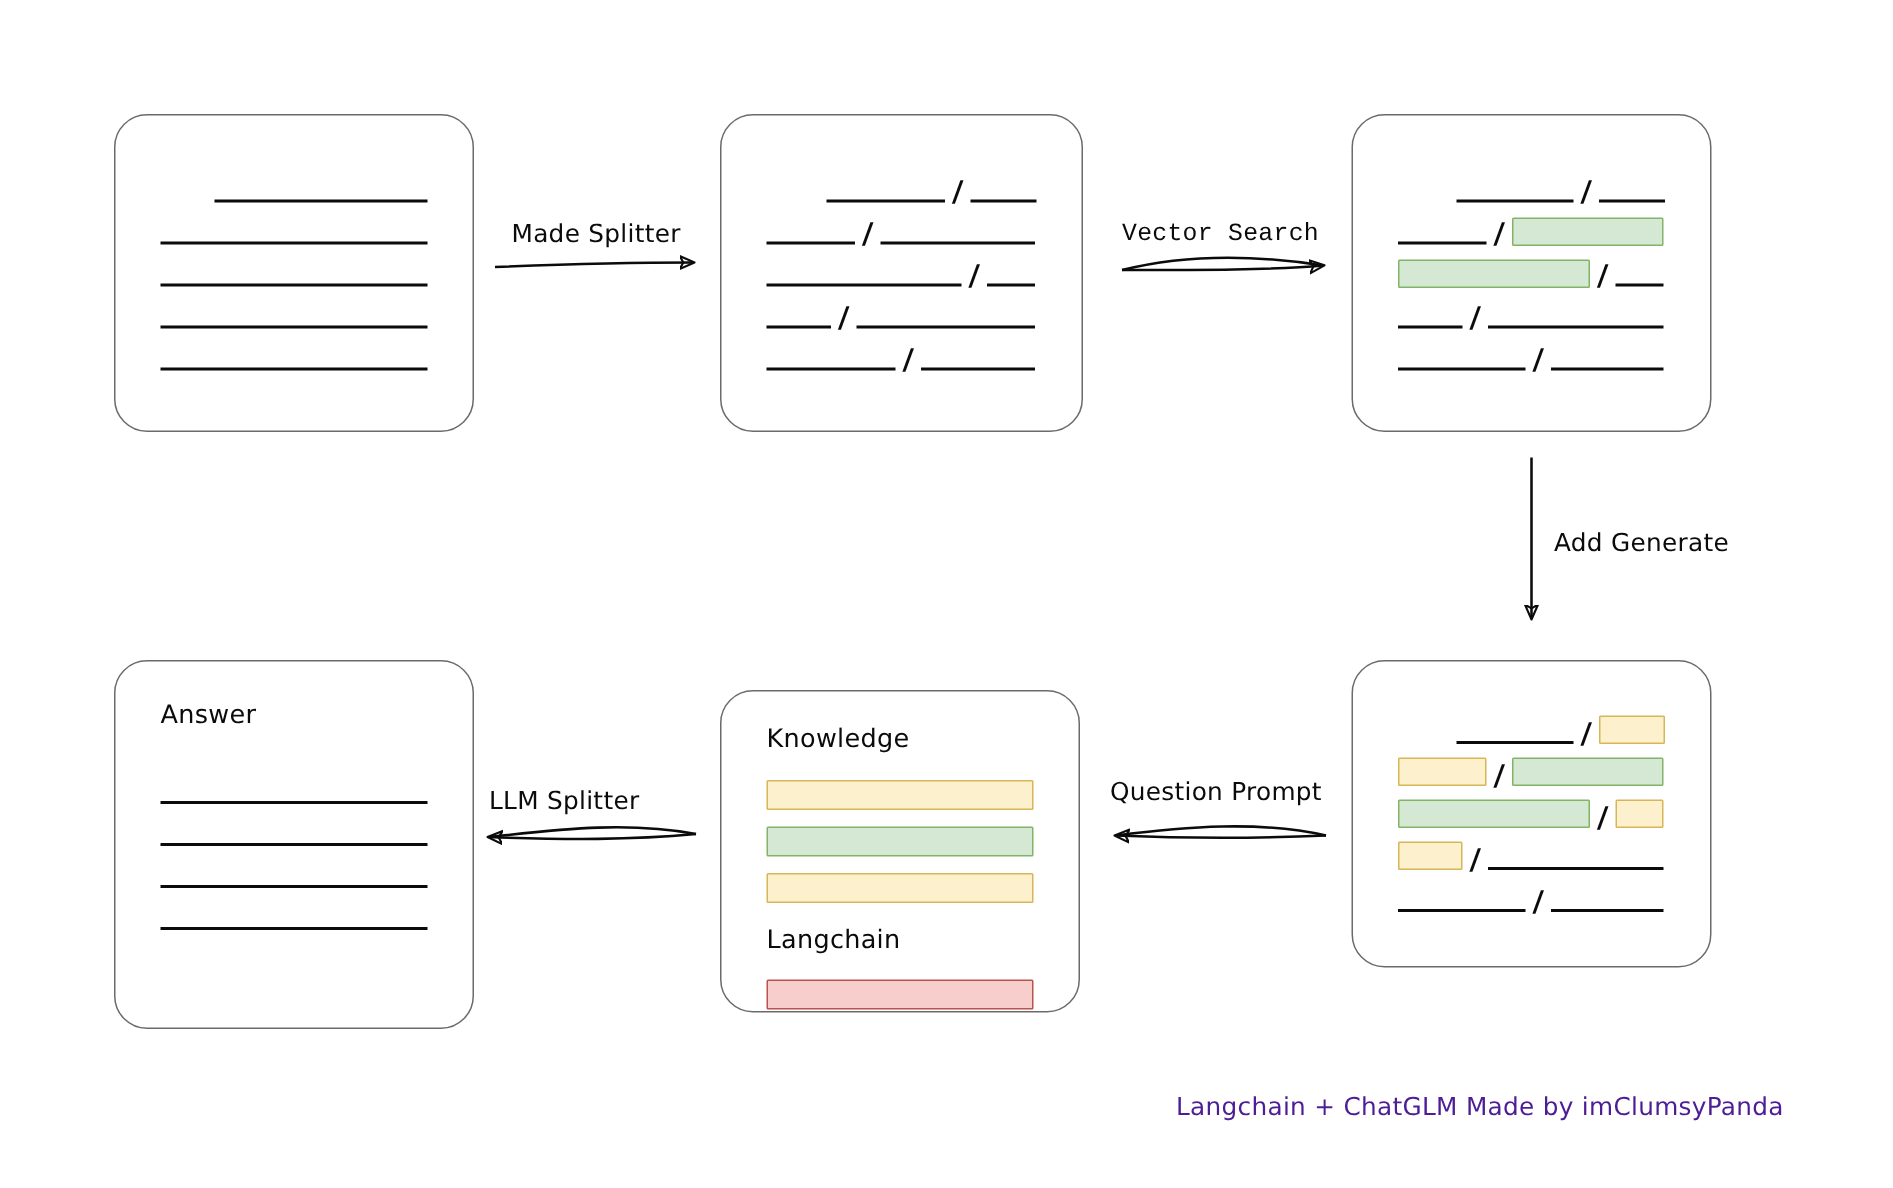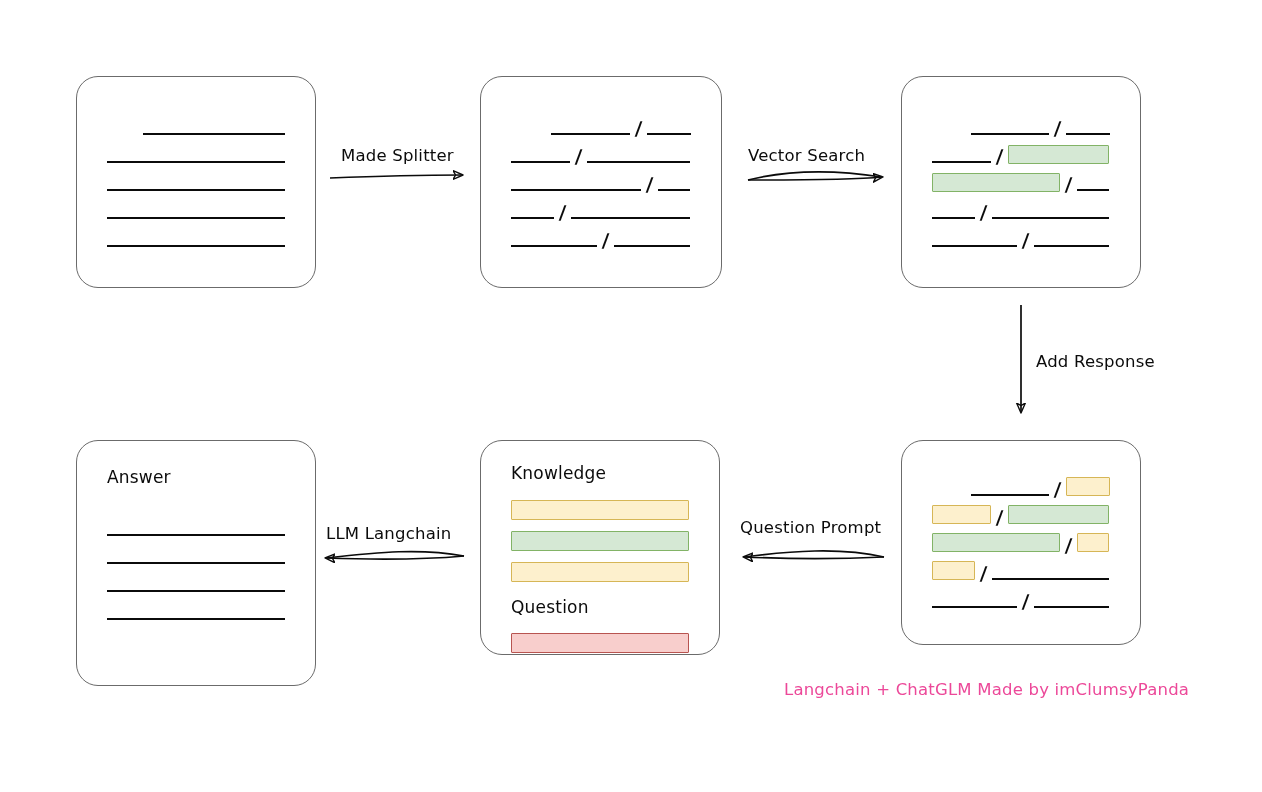--- a/index.html
+++ b/index.html
@@ -106,23 +106,24 @@
     font-size: 16.5px;
     color: #0b0b0b;
     white-space: nowrap;
     letter-spacing: 0.2px;
   }
 
   .footer-note {
     position: absolute;
     font-family: "DejaVu Sans", sans-serif;
     font-size: 16.5px;
-    color: #ec4899;
+    color: #4c1d95;
     white-space: nowrap;
     letter-spacing: 0.2px;
+    margin-top: 48px;
   }
 </style>
 </head>
 <body>
 
 <svg id="canvas" viewBox="0 0 1262 792">
   <defs>
     <marker id="ah-r" markerWidth="12" markerHeight="12" refX="9" refY="5" orient="auto" markerUnits="userSpaceOnUse">
       <path d="M0,0.6 L10,5 L0,9.4 L2.6,5 Z" fill="none" stroke="#0b0b0b" stroke-width="1.4" stroke-linejoin="round"></path>
     </marker>
@@ -152,24 +153,24 @@
     <path d="M884,557 C 840,559 790,559 744,557" fill="none" stroke="#0b0b0b" stroke-width="1.7" marker-end="url(#ah-l)"></path>
   </g>
 
   <g>
     <path d="M464,556 C 420,548 380,552 326,558" fill="none" stroke="#0b0b0b" stroke-width="1.7"></path>
     <path d="M464,556 C 420,560 380,560 326,558" fill="none" stroke="#0b0b0b" stroke-width="1.7" marker-end="url(#ah-l)"></path>
   </g>
 </svg>
 
 <div class="edge-label" style="left:341px; top:146px;">Made Splitter</div>
-<div class="edge-label" style="left:748px; top:146px;">Vector Search</div>
-<div class="edge-label" style="left:1036px; top:352px;">Add Response</div>
+<div class="edge-label" style="left:748px; top:146px;font-family:Liberation Mono, monospace;">Vector Search</div>
+<div class="edge-label" style="left:1036px; top:352px;">Add Generate</div>
 <div class="edge-label" style="left:740px; top:518px;">Question Prompt</div>
-<div class="edge-label" style="left:326px; top:524px;">LLM Langchain</div>
+<div class="edge-label" style="left:326px; top:524px;">LLM Splitter</div>
 
 <div class="doc-box" style="left:76px; top:76px; width:240px; height:212px;">
   <div class="doc-inner" id="rows-source_document">
       <div class="row">
         <div style="width: 20%; flex: 0 0 auto;"></div>
         <div class="seg" style="width: 80%;"></div>
       </div>
       <div class="row">
         <div class="seg" style="width: 100%;"></div>
       </div>
@@ -271,35 +272,35 @@
         <div class="seg" style="width: 66%;"></div>
       </div>
       <div class="row">
         <div class="seg" style="width: 48%;"></div>
         <span class="slash">/</span>
         <div class="seg" style="width: 42%;"></div>
       </div>
     </div>
 </div>
 
-<div class="doc-box" style="left:480px; top:440px; width:240px; height:215px;">
+<div class="doc-box" style="left:480px; top:460px; width:240px; height:215px;">
   <div class="doc-inner with-heading" style="padding-top:22px;">
     <div class="box-heading" style="margin-bottom:11px;">Knowledge</div>
     <div id="knowledge-bars">
         <div style="height: 31px; display: flex; align-items: center;">
           <div class="bar yellow"></div>
         </div>
         <div style="height: 31px; display: flex; align-items: center;">
           <div class="bar green"></div>
         </div>
         <div style="height: 31px; display: flex; align-items: center;">
           <div class="bar yellow"></div>
         </div>
       </div>
-    <div class="box-heading" style="margin-top:10px; margin-bottom:10px;">Question</div>
+    <div class="box-heading" style="margin-top:10px; margin-bottom:10px;">Langchain</div>
     <div id="question-bars">
         <div style="height: 31px; display: flex; align-items: center;">
           <div class="bar red"></div>
         </div>
       </div>
   </div>
 </div>
 
 <div class="doc-box" style="left:76px; top:440px; width:240px; height:246px;">
   <div class="doc-inner with-heading" style="padding-top:26px;">

